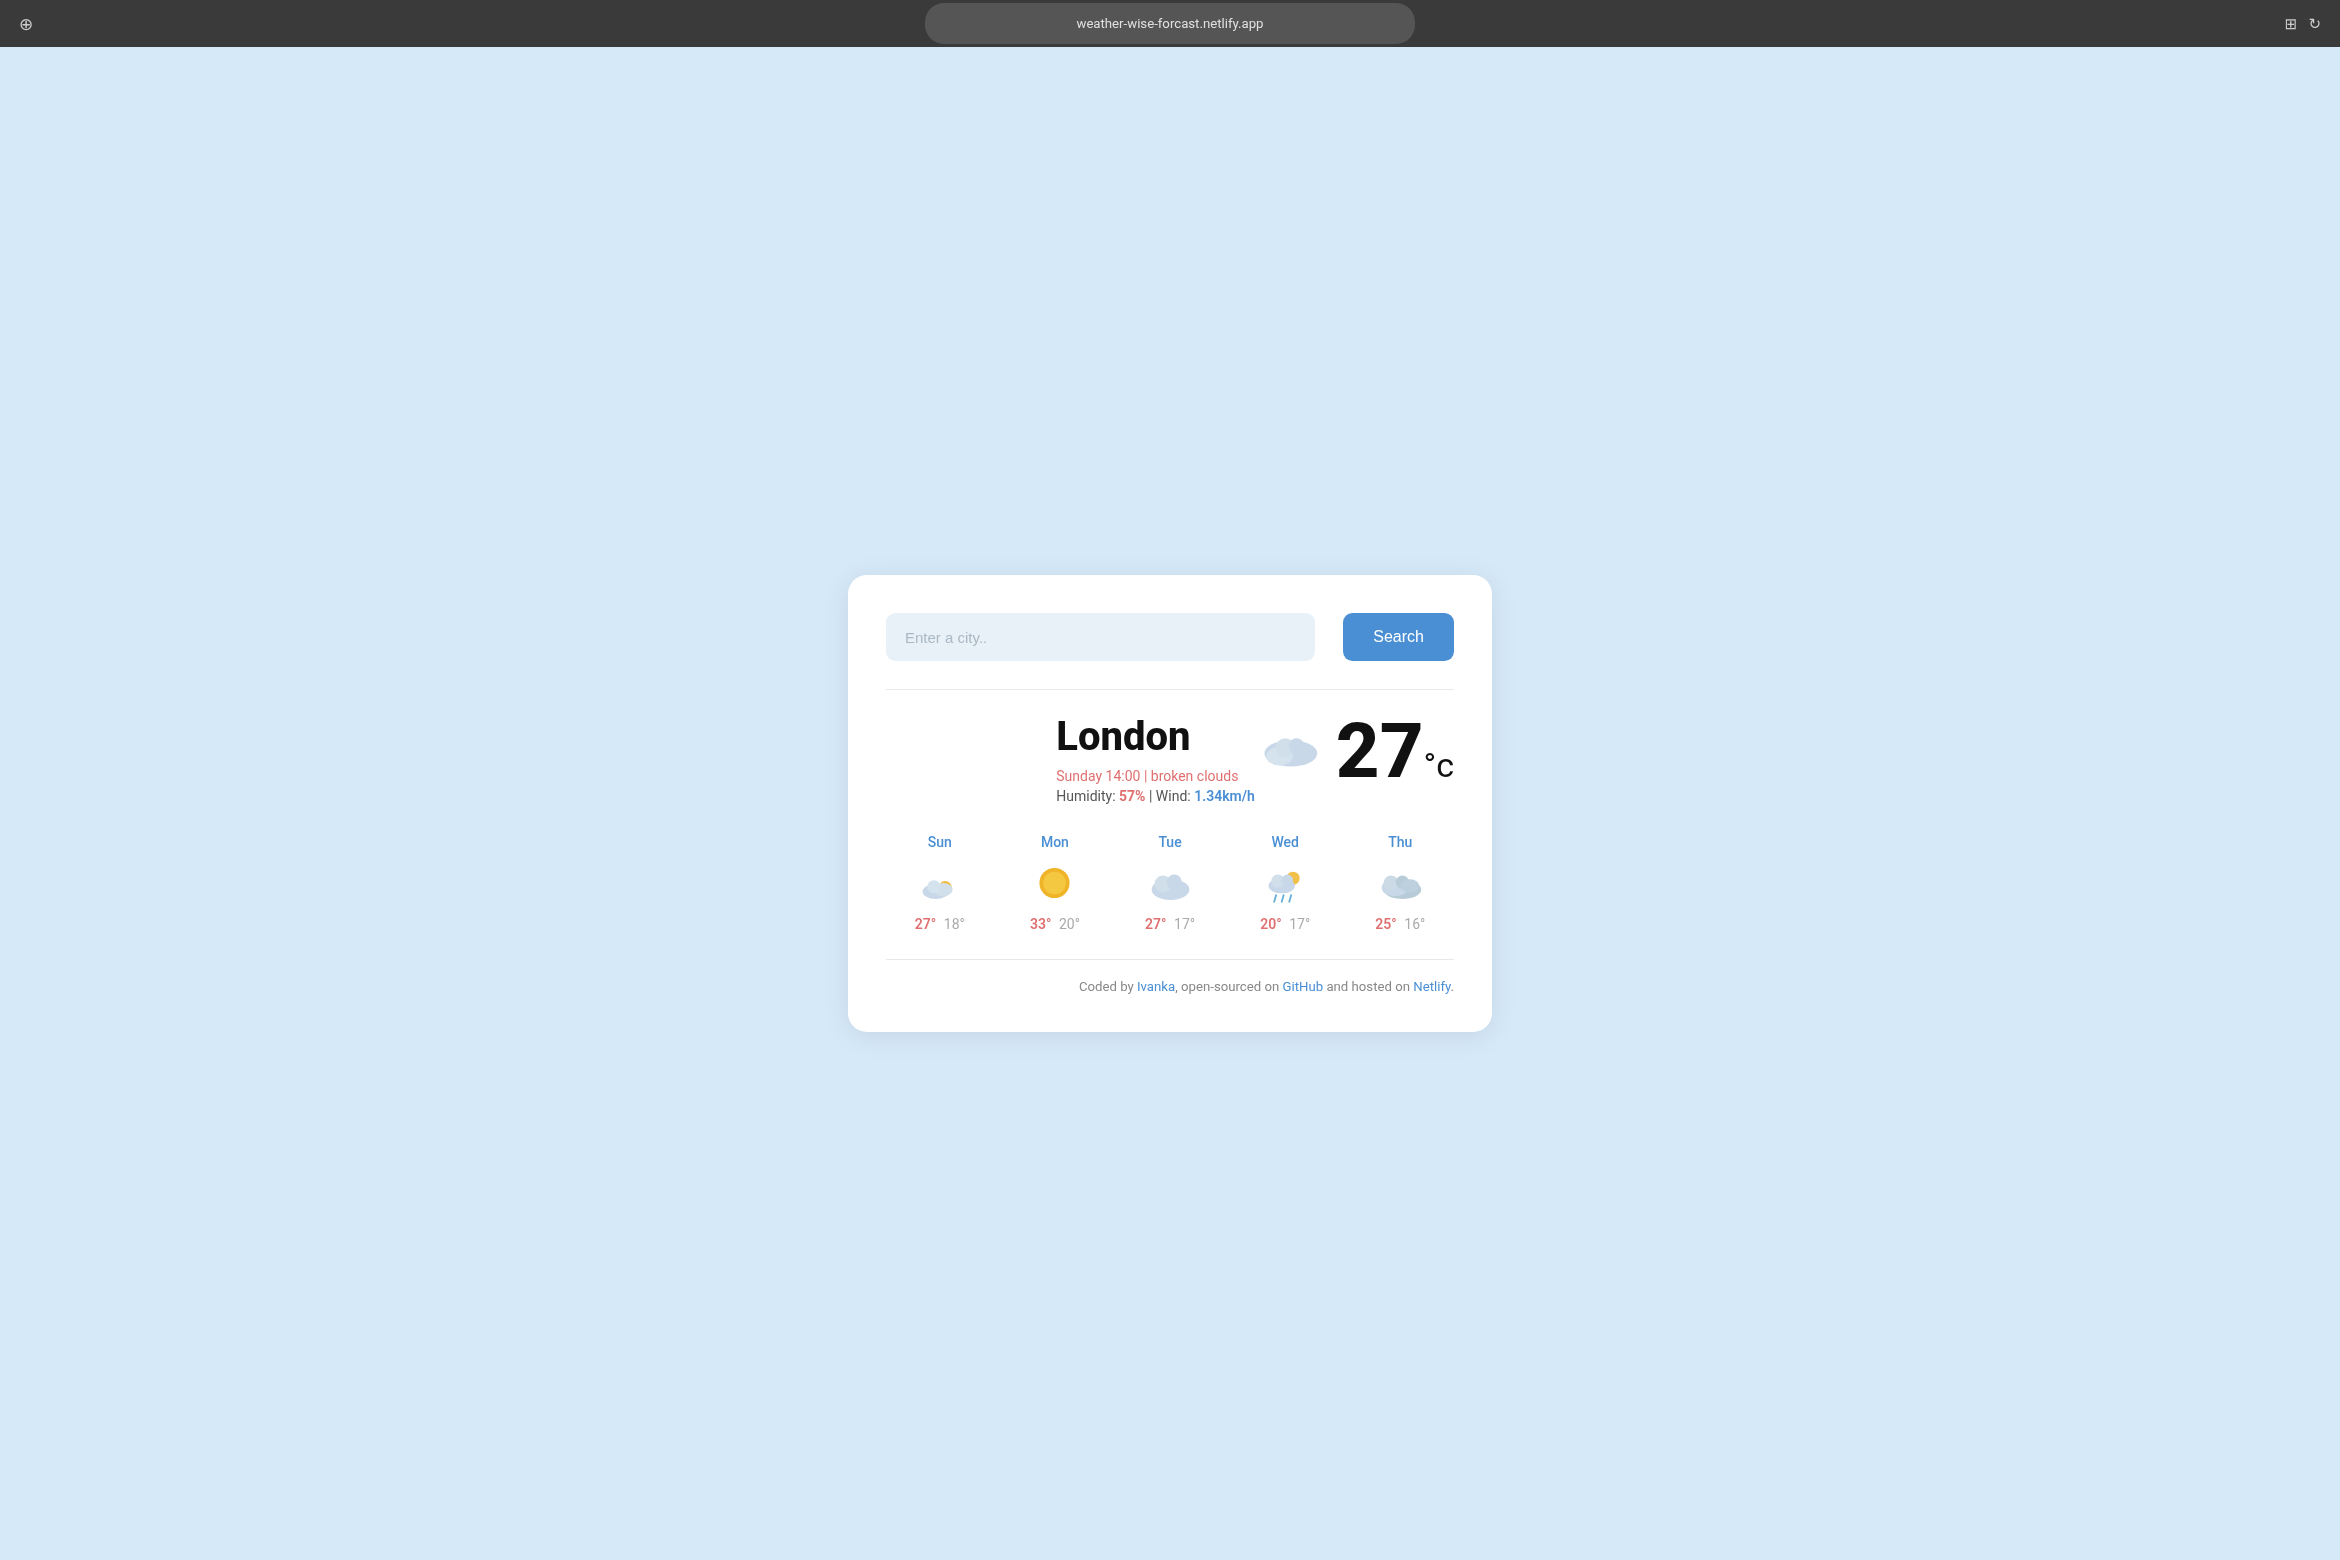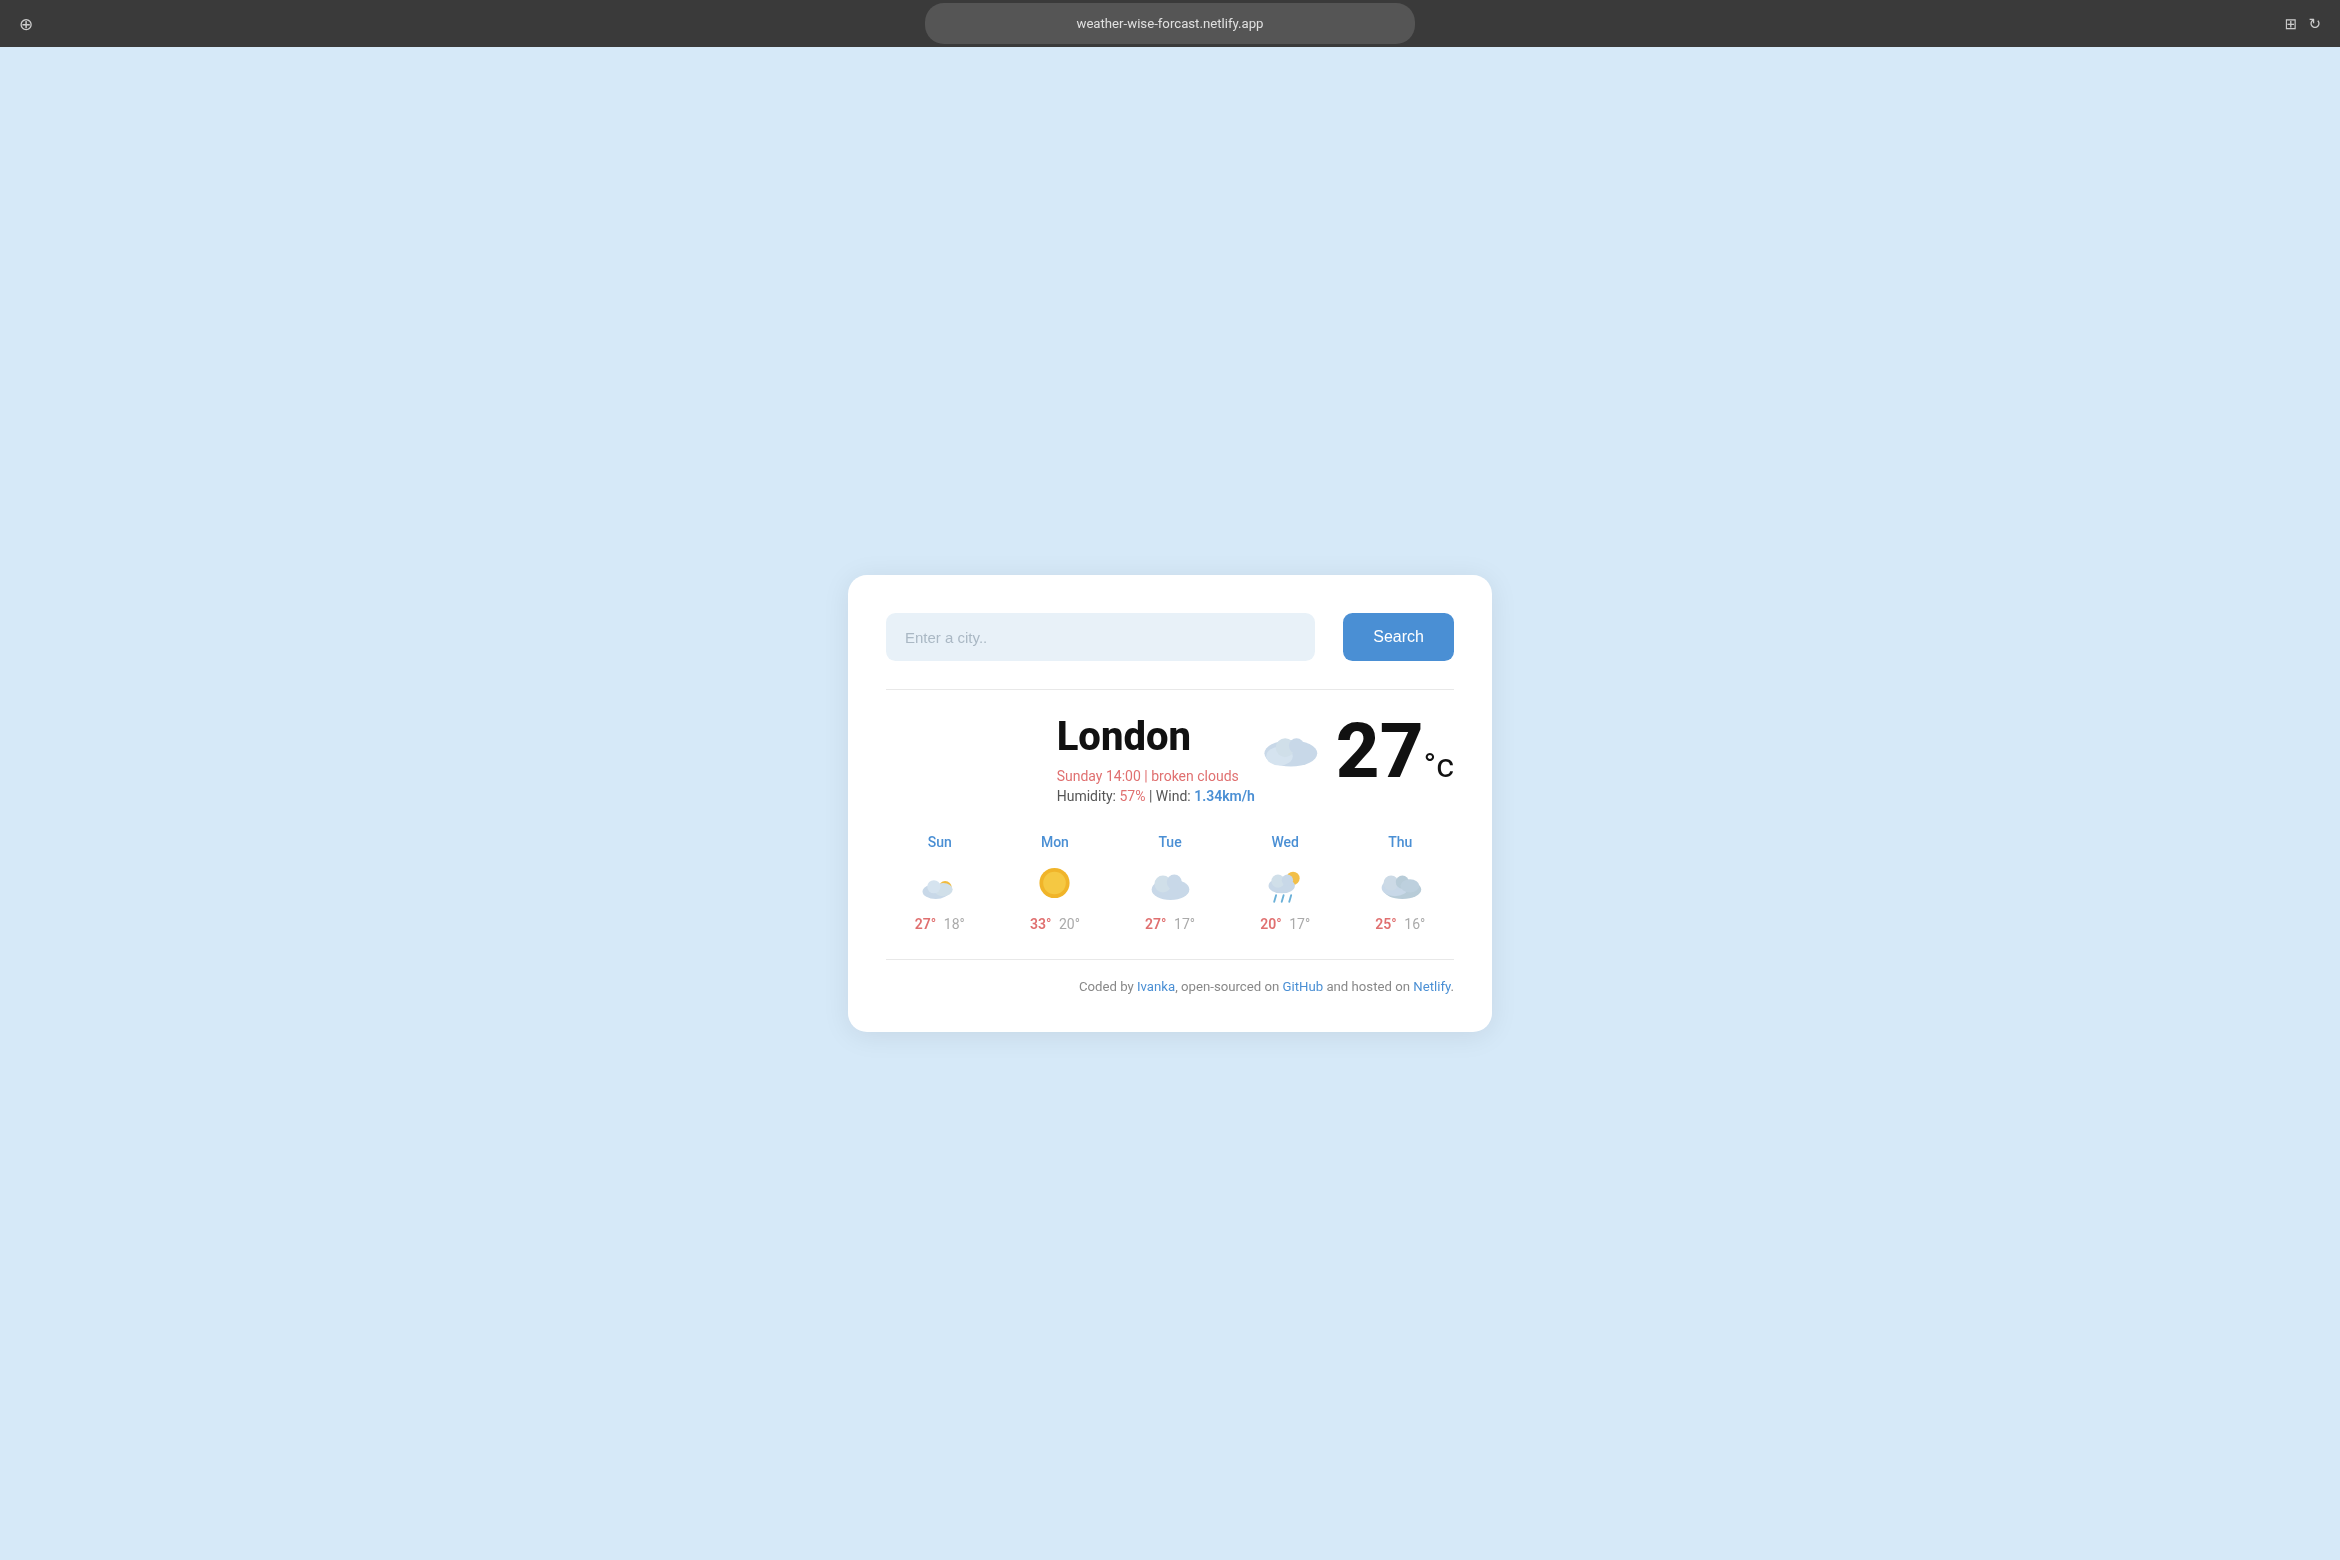--- a/index.html
+++ b/index.html
@@ -122,21 +122,21 @@
       margin-bottom: 3.8px;
     }
 
     .weather-details {
       color: #555;
       font-size: 14px;
     }
 
     .weather-details span.highlight-orange {
       color: #e07070;
-      font-weight: 400;
+      font-weight: 700;
     }
 
     .weather-details span.highlight-blue {
       color: #4a8fd4;
       font-weight: 600;
     }
 
     .temp-section {
       display: flex;
       align-items: center;

